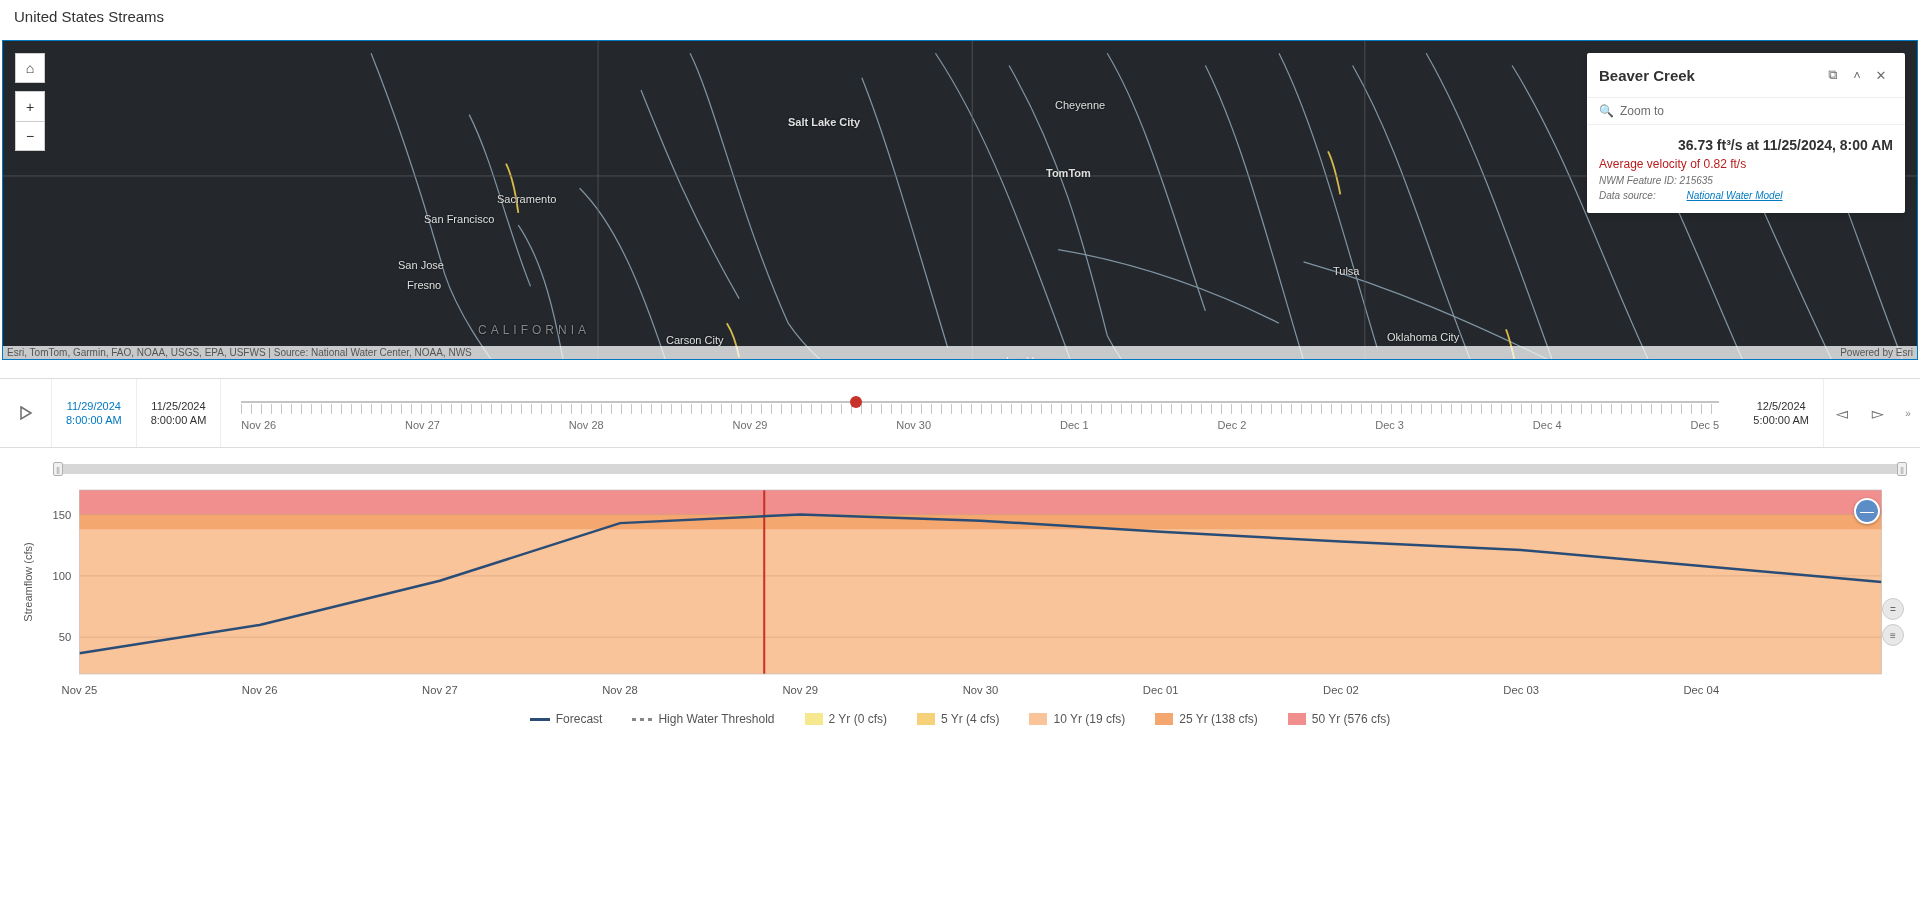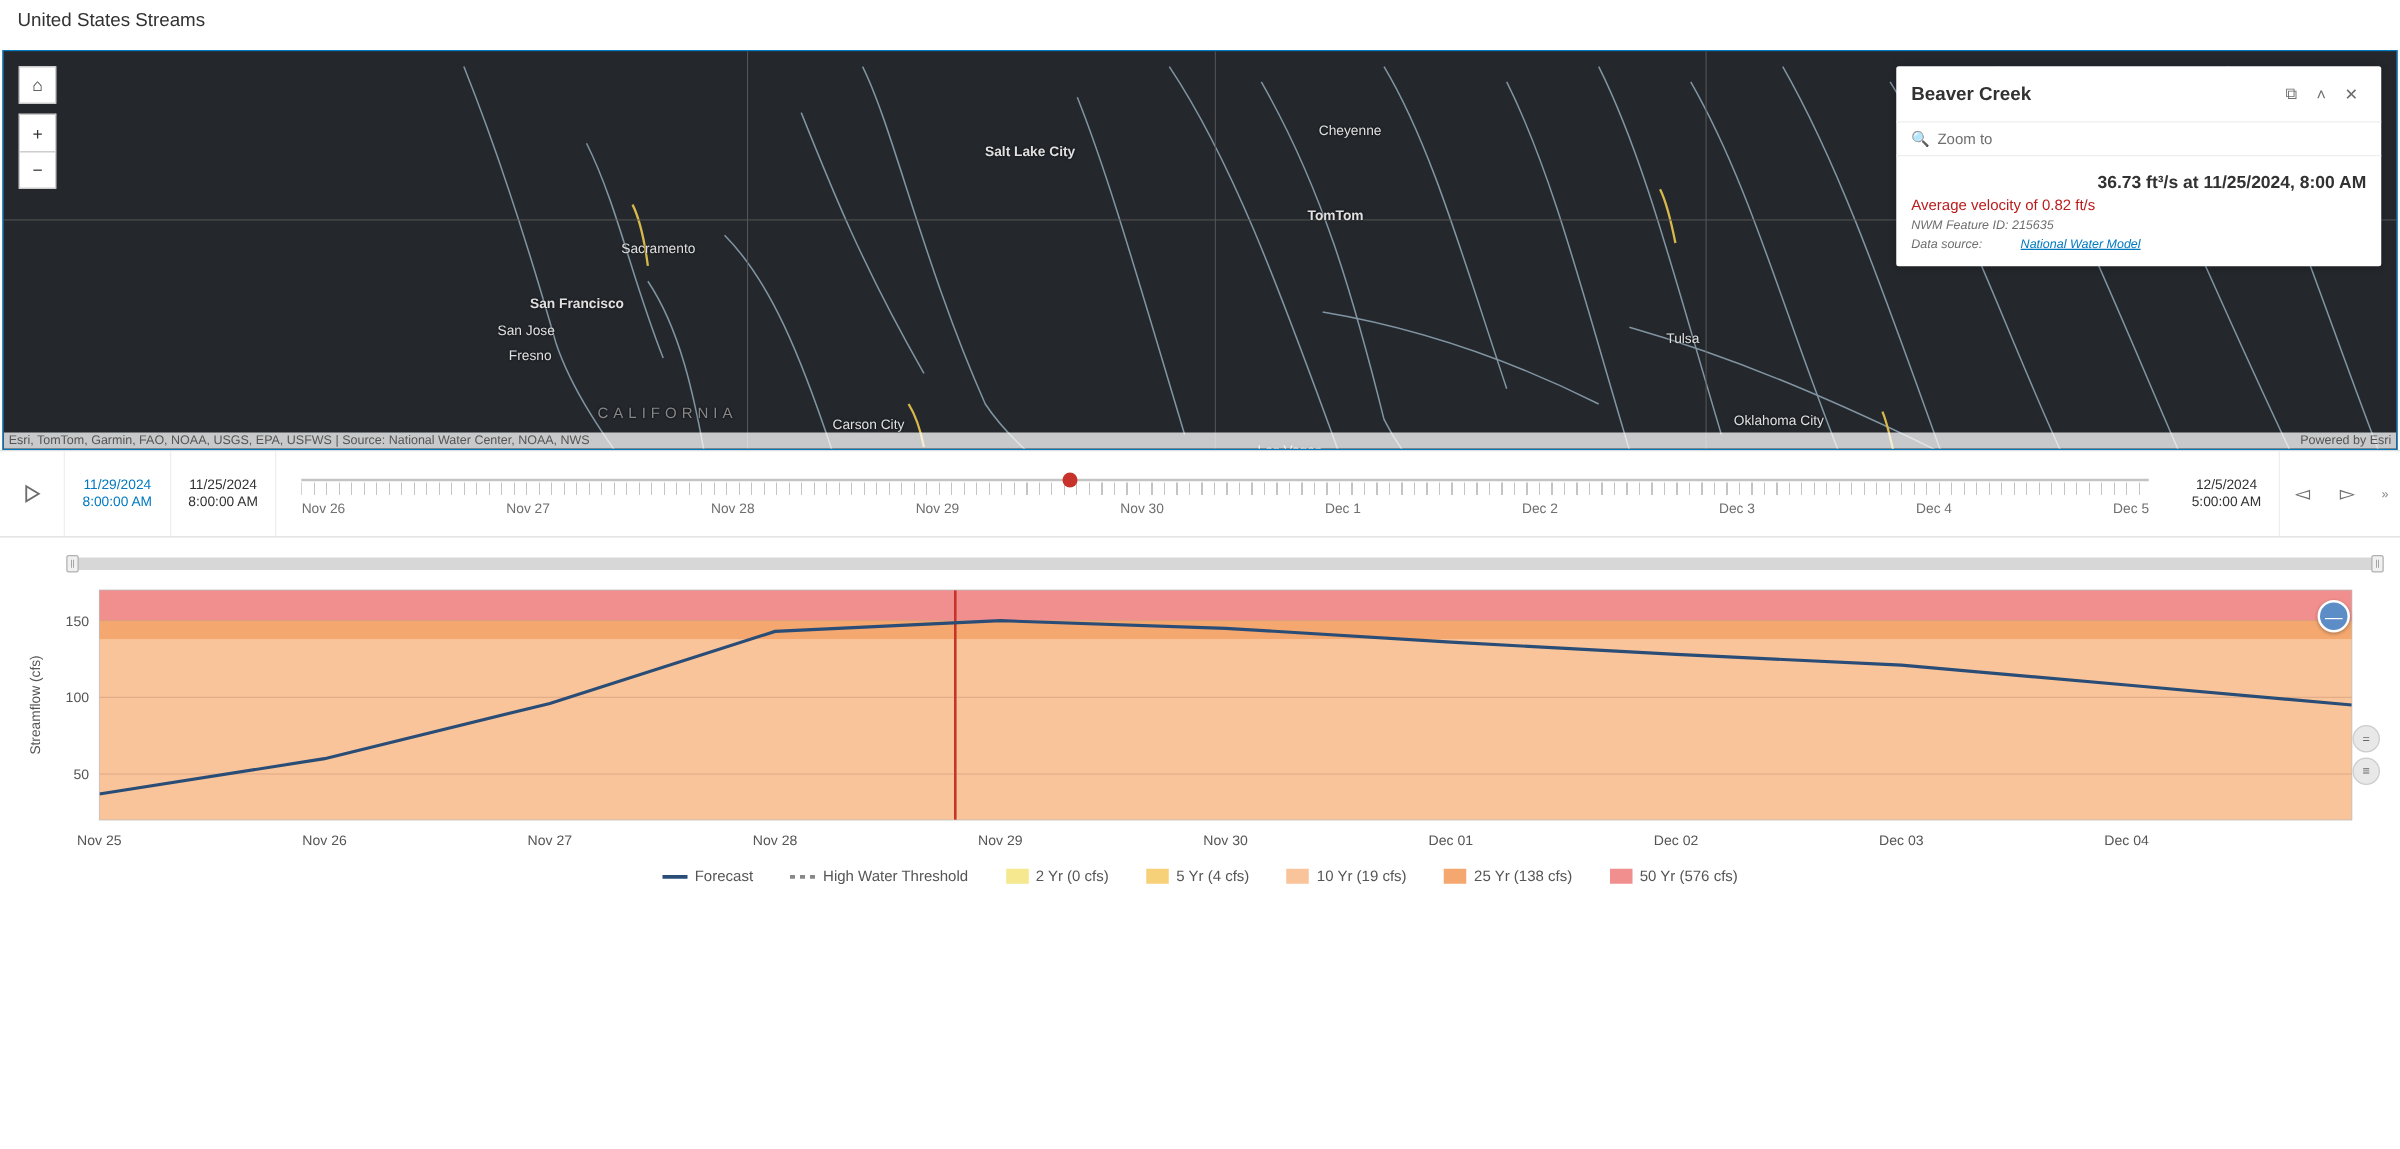--- a/index.html
+++ b/index.html
@@ -7,32 +7,32 @@
 .header { height: 40px; padding: 8px 14px; font-size: 15px; font-weight: 500; color: #323232; }
 .map-area { position: relative; height: 320px; margin: 0 2px; border: 1px solid #0079c1; background: #2a2e33; overflow: hidden; }
 .map-svg { position: absolute; inset: 0; }
 .map-label { position: absolute; color: #e0e0e0; font-size: 11px; font-weight: 500; pointer-events: none; text-shadow: 0 0 2px #000; }
 .state-label { color: #888; letter-spacing: 4px; font-size: 12px; text-transform: uppercase; }
 .map-controls { position: absolute; top: 12px; left: 12px; display: flex; flex-direction: column; gap: 8px; }
 .map-btn { width: 30px; height: 30px; background: #fff; border: 1px solid #ccc; display: flex; align-items: center; justify-content: center; cursor: pointer; font-size: 14px; border-radius: 0; }
 .zoom-group { display: flex; flex-direction: column; }
 .zoom-group .map-btn:first-child { border-bottom: none; }
 .attribution { position: absolute; bottom: 0; left: 0; right: 0; font-size: 10px; color: #555; background: rgba(255,255,255,0.75); padding: 1px 4px; display: flex; justify-content: space-between; }
-.popup { position: absolute; top: 12px; right: 12px; width: 388px; background: #fff; box-shadow: 0 1px 6px rgba(0,0,0,0.25); border-radius: 2px; }
+.popup { position: absolute; top: 12px; right: 12px; width: 318px; background: #fff; box-shadow: 0 1px 6px rgba(0,0,0,0.25); border-radius: 2px; }
 .popup-header { display: flex; align-items: center; padding: 10px 12px; }
 .popup-title { flex: 1; font-size: 15px; font-weight: 600; }
 .popup-icon { width: 24px; height: 24px; display: flex; align-items: center; justify-content: center; color: #6e6e6e; cursor: pointer; font-size: 13px; }
 .popup-zoomrow { border-top: 1px solid #eee; border-bottom: 1px solid #eee; padding: 6px 12px; display: flex; align-items: center; gap: 6px; font-size: 12px; color: #6e6e6e; cursor: pointer; }
 .popup-body { padding: 12px; display: flex; flex-direction: column; gap: 4px; }
 .popup-reading { font-size: 14px; font-weight: 600; text-align: right; }
 .popup-vel { font-size: 12px; color: #b91c1c; }
 .popup-meta { font-size: 10px; color: #6e6e6e; font-style: italic; }
 .popup-meta a { color: #0079c1; text-decoration: underline; margin-left: 28px; }
 
-.timeline { height: 70px; border-top: 1px solid #ddd; border-bottom: 1px solid #ddd; display: flex; align-items: stretch; background: #fff; }
+.timeline { height: 70px; border-top: 1px solid #ddd; border-bottom: 1px solid #ddd; display: flex; align-items: stretch; background: #fff; margin-top: 18px; }
 .tl-cell { display: flex; flex-direction: column; align-items: center; justify-content: center; padding: 0 14px; border-right: 1px solid #eee; font-size: 11px; }
 .tl-play { width: 52px; cursor: pointer; color: #6e6e6e; }
 .tl-date-active { color: #0079c1; }
 .tl-date-active div:first-child { font-weight: 500; }
 .tl-cell div { line-height: 1.3; white-space: nowrap; }
 .tl-slider { flex: 1; position: relative; display: flex; align-items: center; }
 .tl-track { position: absolute; top: 22px; left: 20px; right: 20px; height: 2px; background: #c4c4c4; }
 .tl-handle { position: absolute; top: 17px; width: 12px; height: 12px; border-radius: 50%; background: #c7332a; cursor: pointer; }
 .tl-ticks { position: absolute; top: 25px; left: 20px; right: 20px; height: 10px; background: repeating-linear-gradient(to right, #c4c4c4 0 1px, transparent 1px 10px); }
 .tl-labels { position: absolute; top: 40px; left: 20px; right: 20px; display: flex; justify-content: space-between; font-size: 11px; color: #6e6e6e; }
@@ -100,21 +100,21 @@
 
   <div class="map-label city-denver" style="left:1043px;top:126px;font-weight:600">TomTom</div>
   <div class="map-label" style="left:785px;top:75px;font-weight:600">Salt Lake City</div>
   <div class="map-label" style="left:1052px;top:58px">Cheyenne</div>
   <div class="map-label" style="left:1330px;top:224px">Tulsa</div>
   <div class="map-label" style="left:1384px;top:290px">Oklahoma City</div>
 
   <div class="map-label" style="left:1003px;top:314px">Las Vegas</div>
   <div class="map-label" style="left:663px;top:293px">Carson City</div>
   <div class="map-label" style="left:494px;top:152px">Sacramento</div>
-  <div class="map-label" style="left:421px;top:196px;font-weight:700">San Francisco</div>
+  <div class="map-label" style="left:421px;top:172px;font-weight:400">San Francisco</div>
   <div class="map-label" style="left:395px;top:218px">San Jose</div>
   <div class="map-label" style="left:404px;top:238px">Fresno</div>
   <div class="map-label" style="left:490px;top:273px"></div>
   <div class="map-label state-label" style="left:475px;top:282px">California</div>
 
   <div class="map-controls">
     <div class="map-btn">
         <span>⌂</span>
       </div>
     <div class="zoom-group">

